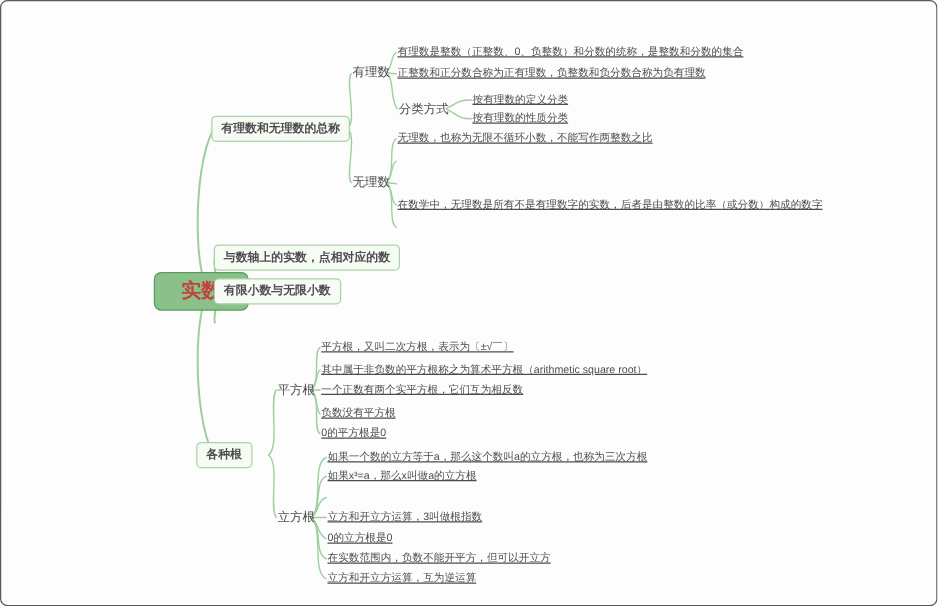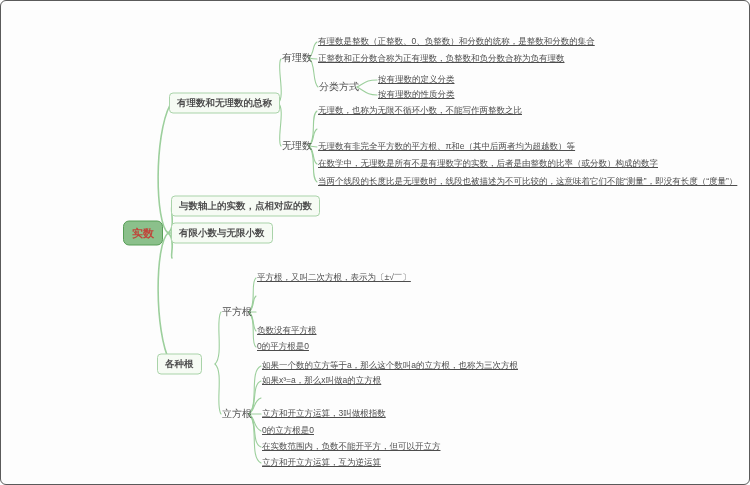--- a/index.html
+++ b/index.html
@@ -27,27 +27,27 @@
   .box{
     font-size:9.5px;
     color:#4d4d4d;
     background:#f6fbf4;
     border:1px solid #a9d3a9;
     border-radius:4px;
     padding:3px 7px;
     font-weight:bold;
   }
   .root{
-    font-size:11px;
+    font-size:16px;
     font-weight:bold;
     color:#c0443a;
     background:#8bc08b;
     border:1.5px solid #579e57;
     border-radius:6px;
-    padding:4px 8px;
+    padding:4px 21px;
   }
 </style>
 </head>
 <body>
 
 <div class="canvas">
 
   <svg class="wires" width="748" height="483">
     <g stroke="#9ccf9c" fill="none" stroke-width="1.6" stroke-linecap="round">
       <path d="M167,232 C154,222 153,135 169,104"></path>
@@ -101,26 +101,26 @@
 
   <div class="node lbl" style="left:281px;top:57px">有理数</div>
   <div class="node leaf" style="left:317px;top:41px">有理数是整数（正整数、0、负整数）和分数的统称，是整数和分数的集合</div>
   <div class="node leaf" style="left:317px;top:58px">正整数和正分数合称为正有理数，负整数和负分数合称为负有理数</div>
   <div class="node lbl" style="left:318px;top:86px">分类方式</div>
   <div class="node leaf" style="left:377px;top:79px">按有理数的定义分类</div>
   <div class="node leaf" style="left:377px;top:94px">按有理数的性质分类</div>
 
   <div class="node lbl" style="left:281px;top:145px">无理数</div>
   <div class="node leaf" style="left:317px;top:110px">无理数，也称为无限不循环小数，不能写作两整数之比</div>
-  <div class="node leaf" style="left:317px;top:146px">无理数有非完全平方数的平方根、π和e（其中后两者均为超越数）等</div>
   <div class="node leaf" style="left:317px;top:163px">在数学中，无理数是所有不是有理数字的实数，后者是由整数的比率（或分数）构成的数字</div>
-  <div class="node leaf" style="left:317px;top:181px">当两个线段的长度比是无理数时，线段也被描述为不可比较的，这意味着它们不能“测量”，即没有长度（“度量”）</div>
 
   <div class="node lbl" style="left:221px;top:311px">平方根</div>
   <div class="node leaf" style="left:256px;top:277px">平方根，又叫二次方根，表示为〔±√￣〕</div>
+  <div class="node leaf" style="left:256px;top:295px">其中属于非负数的平方根称之为算术平方根（arithmetic square root）</div>
+  <div class="node leaf" style="left:256px;top:311px">一个正数有两个实平方根，它们互为相反数</div>
   <div class="node leaf" style="left:256px;top:330px">负数没有平方根</div>
   <div class="node leaf" style="left:256px;top:346px">0的平方根是0</div>
 
   <div class="node lbl" style="left:221px;top:413px">立方根</div>
   <div class="node leaf" style="left:261px;top:365px">如果一个数的立方等于a，那么这个数叫a的立方根，也称为三次方根</div>
   <div class="node leaf" style="left:261px;top:380px">如果x³=a，那么x叫做a的立方根</div>
   <div class="node leaf" style="left:261px;top:413px">立方和开立方运算，3叫做根指数</div>
   <div class="node leaf" style="left:261px;top:430px">0的立方根是0</div>
   <div class="node leaf" style="left:261px;top:446px">在实数范围内，负数不能开平方，但可以开立方</div>
   <div class="node leaf" style="left:261px;top:462px">立方和开立方运算，互为逆运算</div>

